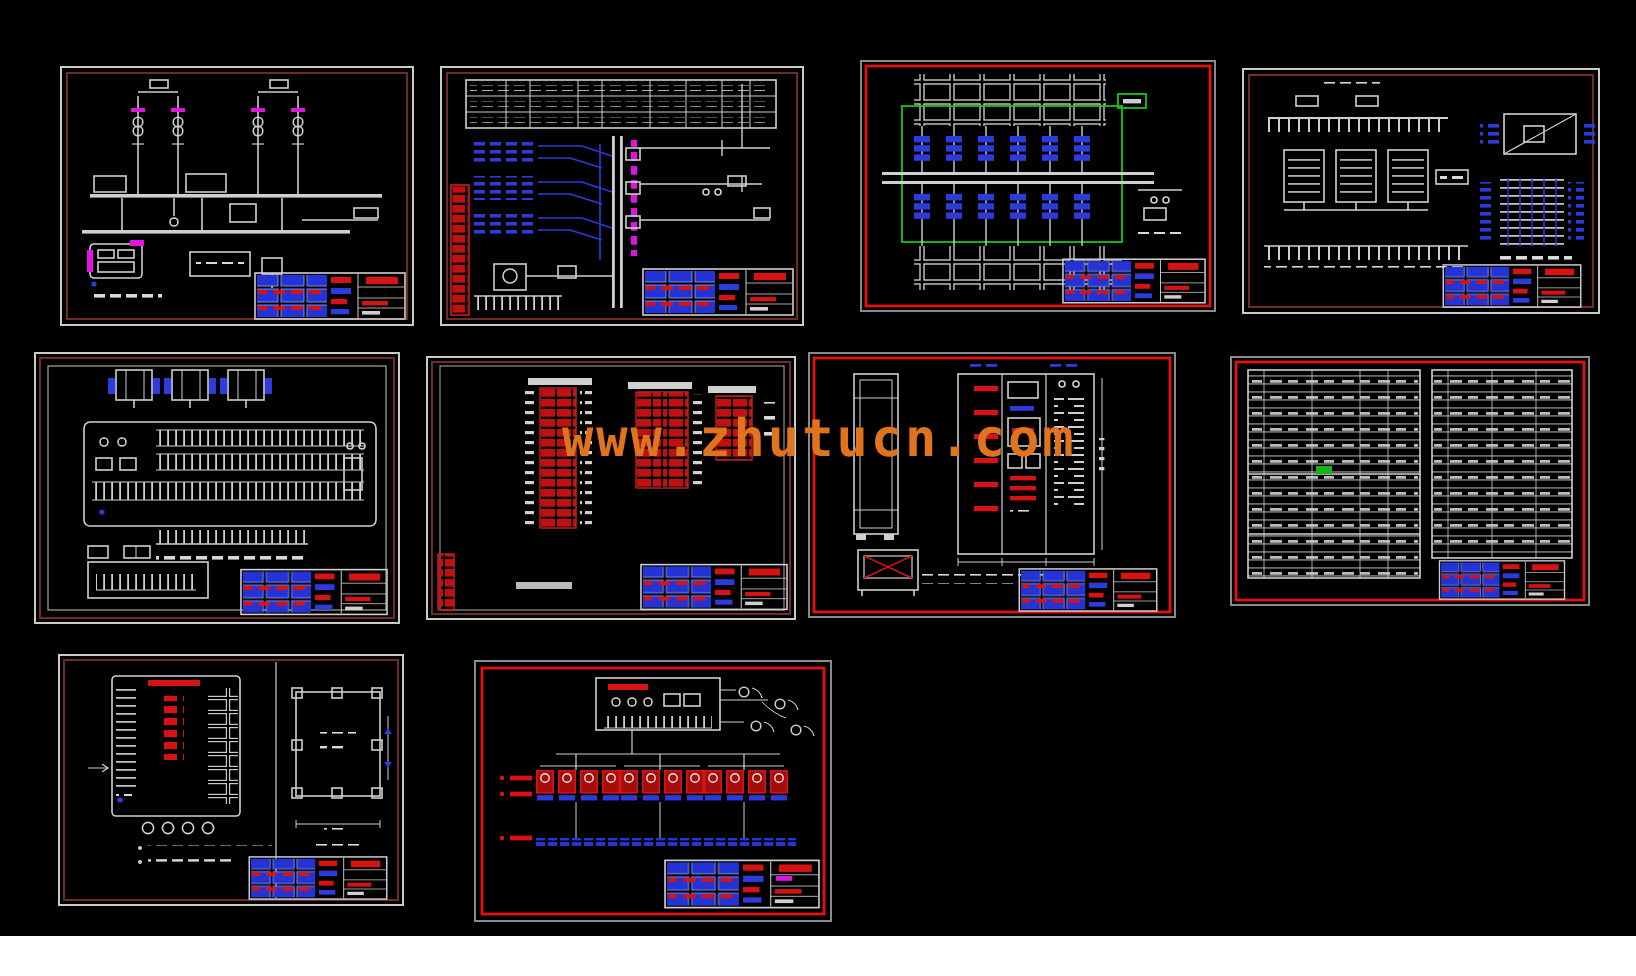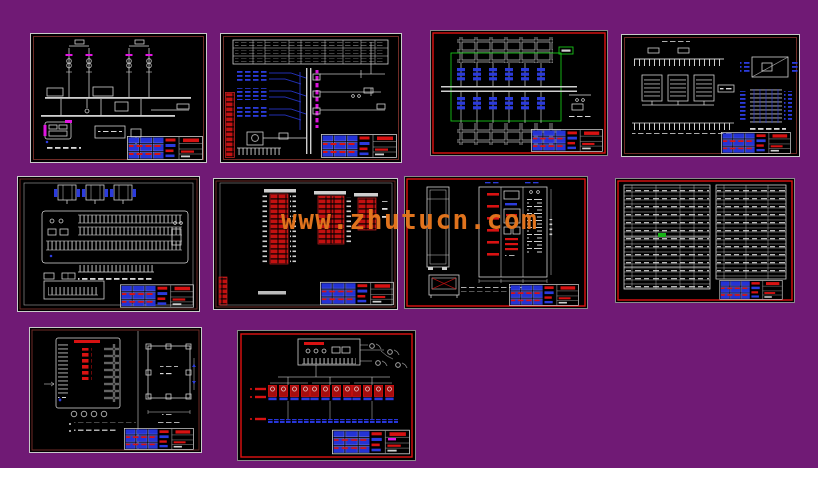--- a/index.html
+++ b/index.html
@@ -1,18 +1,18 @@
 <!DOCTYPE html>
 <html style="--wm-color: #e0731d; --frame-dark: #6f2b26; --frame-bright: #e01212;"><head>
 <meta charset="utf-8">
 <style>
   html,body{margin:0;padding:0;}
   body{width:818px;height:488px;background:#ffffff;position:relative;overflow:hidden;
        font-family:"DejaVu Sans","Liberation Sans",sans-serif;}
-  #canvas{position:absolute;left:0;top:0;width:818px;height:468px;background:#701a75;}
+  #canvas{position:absolute;left:0;top:0;width:818px;height:468px;background:#000000;}
   #footer-strip{position:absolute;left:0;top:468px;width:818px;height:20px;background:#fff;}
   .sheet{position:absolute;background:#000;border:1px solid #c9c9c9;box-sizing:border-box;}
   .sheet svg{position:absolute;left:0;top:0;display:block;}
   .border-bright{border-color:#8a8a8a;}
   
   svg .w{fill:none;stroke:#cfcfcf;stroke-width:.8;}
   svg .wf{fill:#cfcfcf;stroke:none;}
   svg .bl{fill:none;stroke:#2b3bdc;stroke-width:.8;}
   svg .rdf{fill:#d81212;stroke:none;}
   svg .rl{fill:none;stroke:#d81212;stroke-width:.7;}

